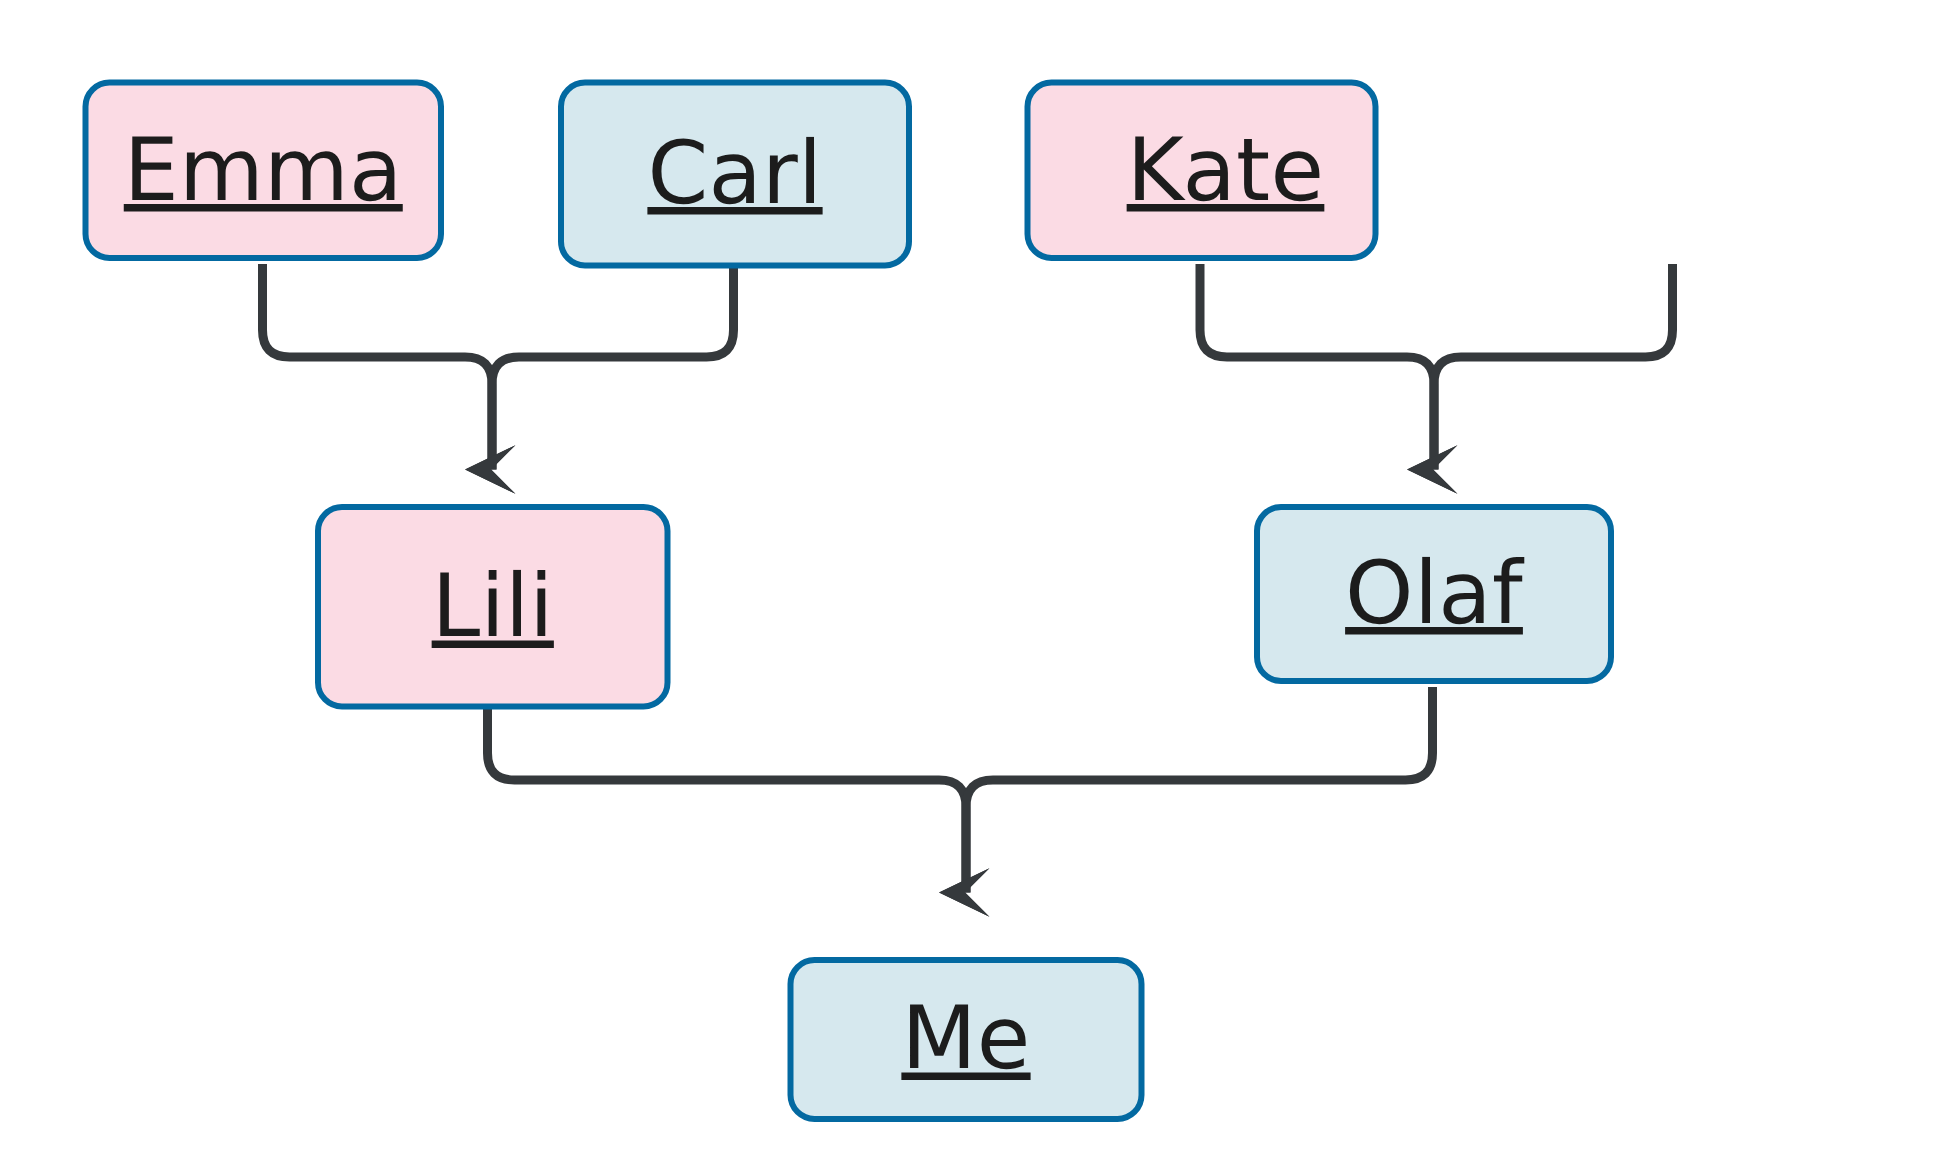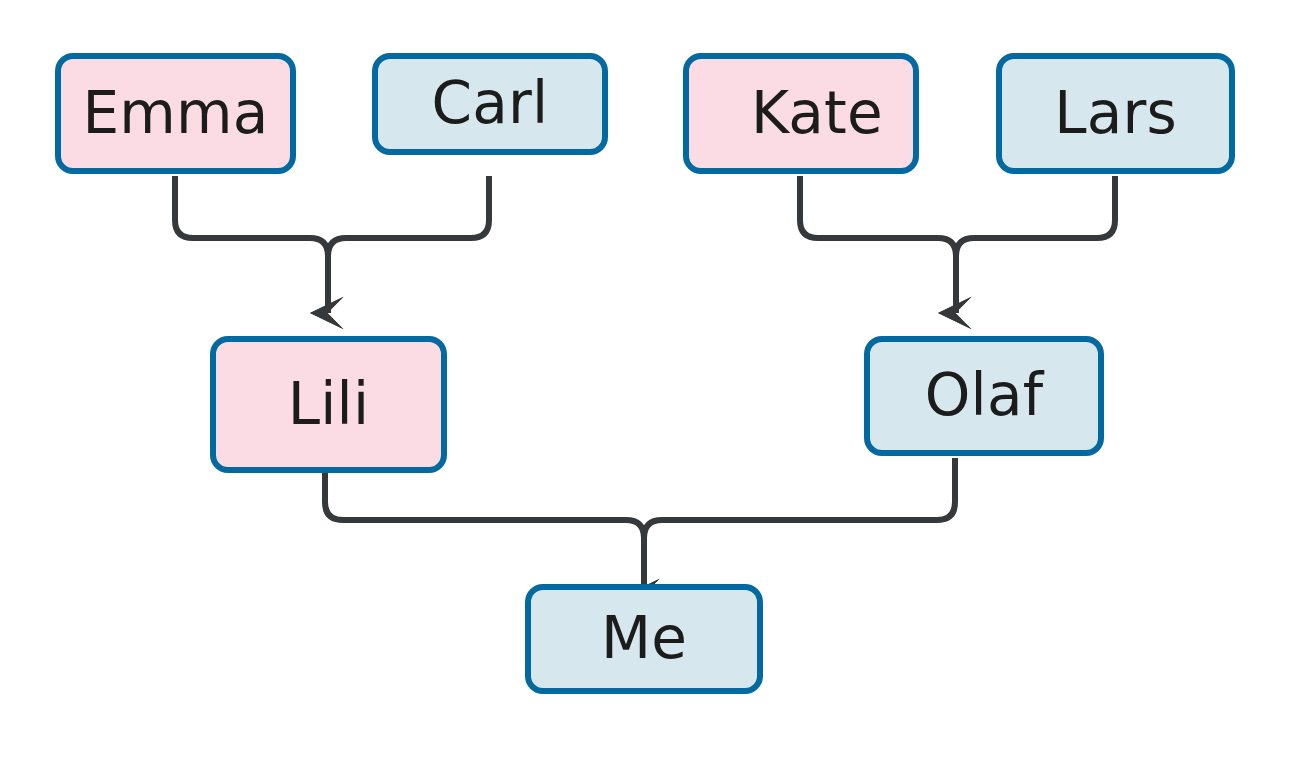--- a/index.html
+++ b/index.html
@@ -20,31 +20,32 @@
   #edge-layer {
     position: absolute;
     left: 0;
     top: 0;
     width: 1289px;
     height: 775px;
   }
   .node {
     position: absolute;
     box-sizing: border-box;
-    border: 6px solid #0369a1;
+    border: 4px solid #0369a1;
     border-radius: 18px;
     display: flex;
     align-items: center;
     justify-content: center;
     font-size: 58px;
     line-height: 1;
     color: #1c1c1c;
     letter-spacing: 0.2px;
     font-family: "DejaVu Sans", sans-serif;
     user-select: none;
+    text-decoration: underline;
   }
   .node-label {
     display: block;
     transform: translateY(-1px);
   }
   .node.pink  { background: #fbdbe4; }
   .node.blue  { background: #d6e8ee; }
 </style>
 </head>
 <body>
@@ -71,37 +72,34 @@
       <path d="M 325 458 L 325 502 Q 325 520 343 520 L 626 520 Q 644 520 644 538 L 644 595" marker-end="url(#arrowhead)"></path>
 
       <path d="M 955 458 L 955 502 Q 955 520 937 520 L 662 520 Q 644 520 644 538 L 644 595" marker-end="url(#arrowhead)"></path>
     </g>
   </svg>
 
   <div class="node pink" style="left:55px; top:53px; width:241px; height:121px;">
     <span class="node-label">Emma</span>
   </div>
 
-  <div class="node blue" style="left:372px; top:53px; width:236px; height:102px;">
+  <div class="node blue" style="left:372px; top:53px; width:236px; height:126px;">
     <span class="node-label">Carl</span>
   </div>
 
   <div class="node pink" style="left:683px; top:53px; width:236px; height:121px;padding-left:32px;">
     <span class="node-label">Kate</span>
   </div>
 
-  <div class="node blue" style="left:996px; top:53px; width:239px; height:121px;">
-    <span class="node-label">Lars</span>
-  </div>
 
   <div class="node pink" style="left:210px; top:336px; width:237px; height:137px;">
     <span class="node-label">Lili</span>
   </div>
 
-  <div class="node blue" style="left:836px; top:336px; width:240px; height:120px;margin-left:28px;">
+  <div class="node blue" style="left:836px; top:336px; width:240px; height:120px;">
     <span class="node-label">Olaf</span>
   </div>
 
-  <div class="node blue" style="left:525px; top:584px; width:238px; height:110px;">
+  <div class="node blue" style="left:525px; top:638px; width:238px; height:110px;">
     <span class="node-label">Me</span>
   </div>
 
 </div>
 
 </body></html>

